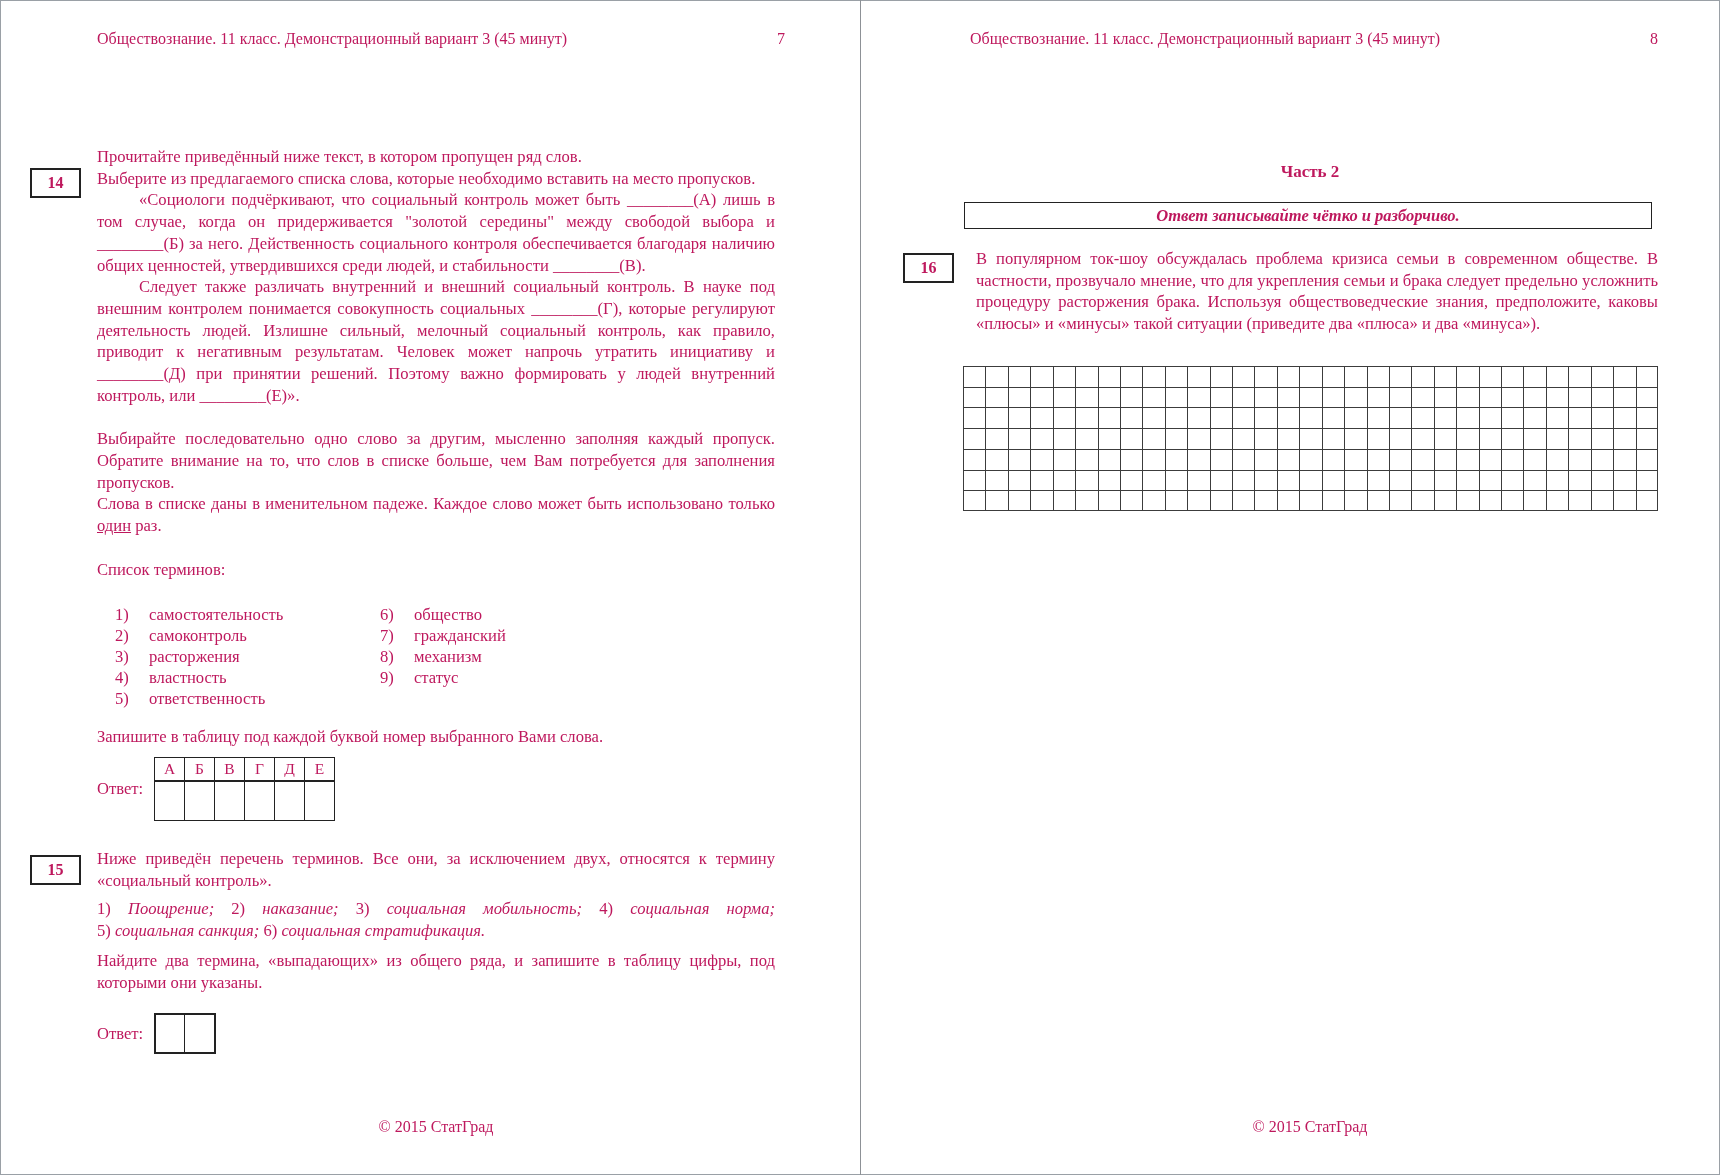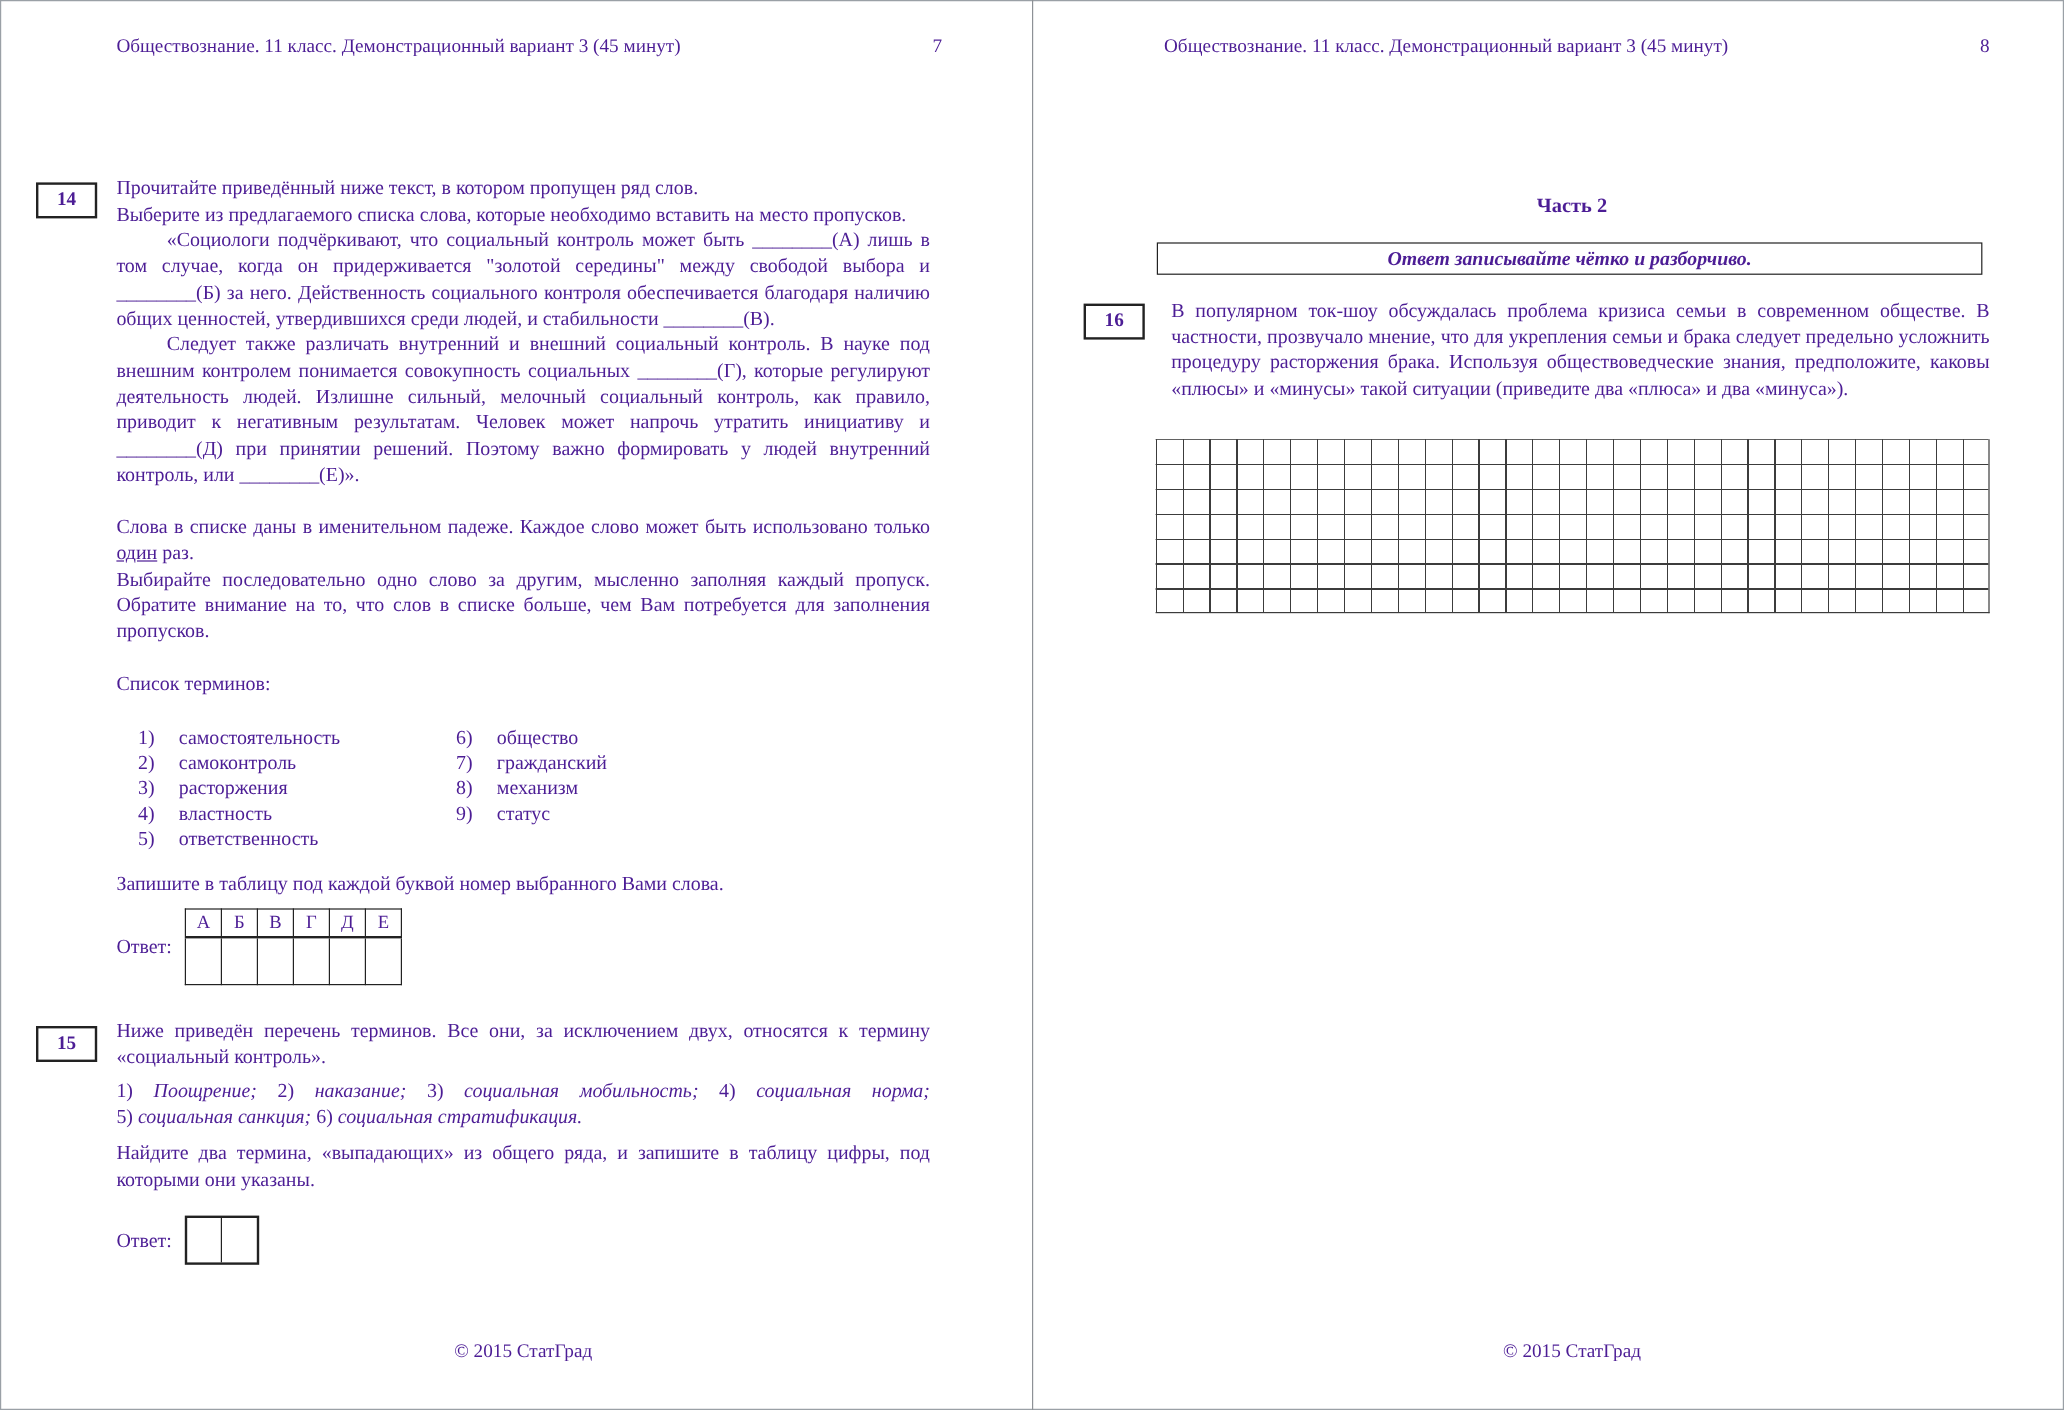--- a/index.html
+++ b/index.html
@@ -1,18 +1,18 @@
 <!DOCTYPE html>
 <html lang="ru"><head>
 <meta charset="utf-8">
 <style>
   html,body{margin:0;padding:0;background:#e8e8e8;}
   .sheet{
     position:relative;width:1720px;height:1175px;background:#ffffff;
-    font-family:"Liberation Serif","DejaVu Serif",serif;color:#4c1d95;
+    font-family:"Liberation Serif","DejaVu Serif",serif;color:#be185d;
     box-shadow:inset 0 0 0 1px #9aa0a6;overflow:hidden;
   }
   .page-divider{position:absolute;left:860px;top:0;width:1px;height:1175px;background:#8d9196;}
 
   .page-header{position:absolute;top:30px;font-size:16px;display:flex;justify-content:space-between;}
   .ph-left{left:97px;width:688px;}
   .ph-right{left:970px;width:688px;}
 
   .task-block{position:absolute;font-size:16.6px;line-height:21.7px;text-align:justify;}
   .num-box{
@@ -74,30 +74,30 @@
 
 <div class="sheet">
   <div class="page-divider"></div>
 
   <div class="page-header ph-left">
     <span>Обществознание. 11 класс. Демонстрационный вариант 3 (45 минут)</span>
     <span>7</span>
   </div>
 
   <div class="task-block" style="left:97px;top:146px;width:678px;">
-    <div class="num-box" style="left:-67px;top:6px;align-items:center;">
+    <div class="num-box" style="left:-67px;top:22px;align-items:center;">
       <span>14</span>
     </div>
     <div class="line">Прочитайте приведённый ниже текст, в котором пропущен ряд слов.</div>
     <div>Выберите из предлагаемого списка слова, которые необходимо вставить на место пропусков.</div>
     <p class="indent">«Социологи подчёркивают, что социальный контроль может быть ________(А) лишь в том случае, когда он придерживается "золотой середины" между свободой выбора и ________(Б) за него. Действенность социального контроля обеспечивается благодаря наличию общих ценностей, утвердившихся среди людей, и стабильности ________(В).</p>
     <p class="indent">Следует также различать внутренний и внешний социальный контроль. В науке под внешним контролем понимается совокупность социальных ________(Г), которые регулируют деятельность людей. Излишне сильный, мелочный социальный контроль, как правило, приводит к негативным результатам. Человек может напрочь утратить инициативу и ________(Д) при принятии решений. Поэтому важно формировать у людей внутренний контроль, или ________(Е)».</p>
     <div class="gap22"></div>
+    <p>Выбирайте последовательно одно слово за другим, мысленно заполняя каждый пропуск. Обратите внимание на то, что слов в списке больше, чем Вам потребуется для заполнения пропусков.</p>
     <p><span>Слова в списке даны в именительном падеже. Каждое слово может быть использовано только </span><span class="uline">один</span><span> раз.</span></p>
-    <p>Выбирайте последовательно одно слово за другим, мысленно заполняя каждый пропуск. Обратите внимание на то, что слов в списке больше, чем Вам потребуется для заполнения пропусков.</p>
     <div class="terms-title">Список терминов:</div>
 
     <div class="terms-cols">
       <div class="terms-col1">
         <div class="term-item">
             <span class="term-num">1)</span>
             <span>самостоятельность</span>
           </div>
         <div class="term-item">
             <span class="term-num">2)</span>

